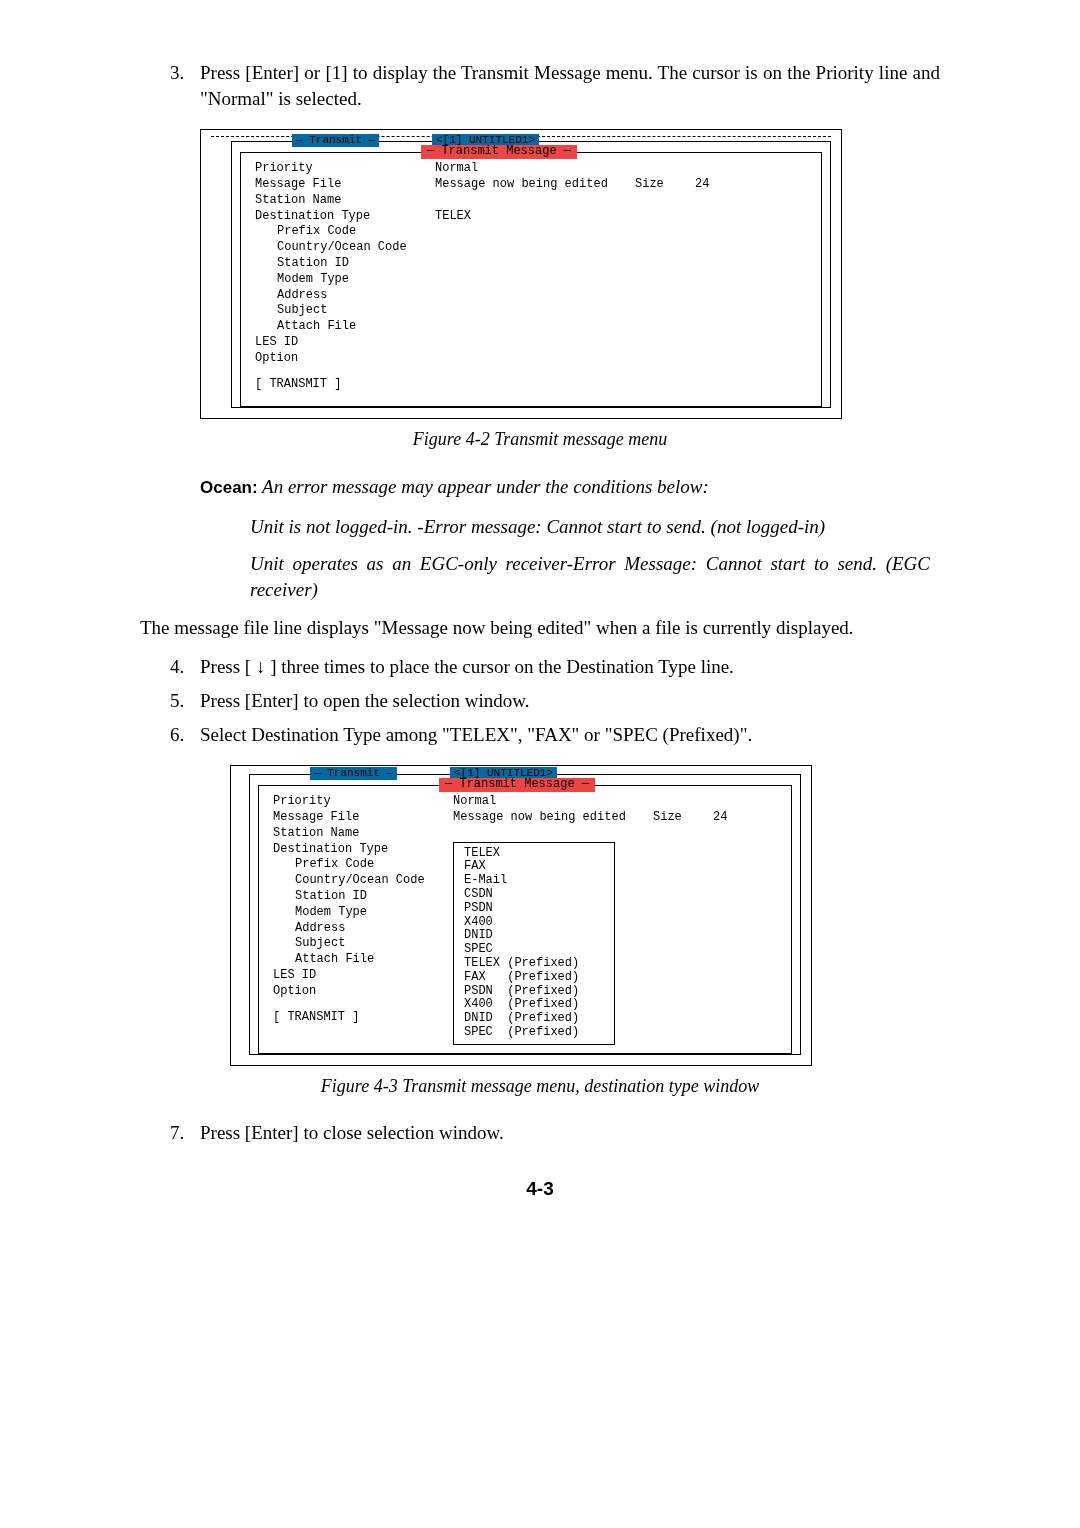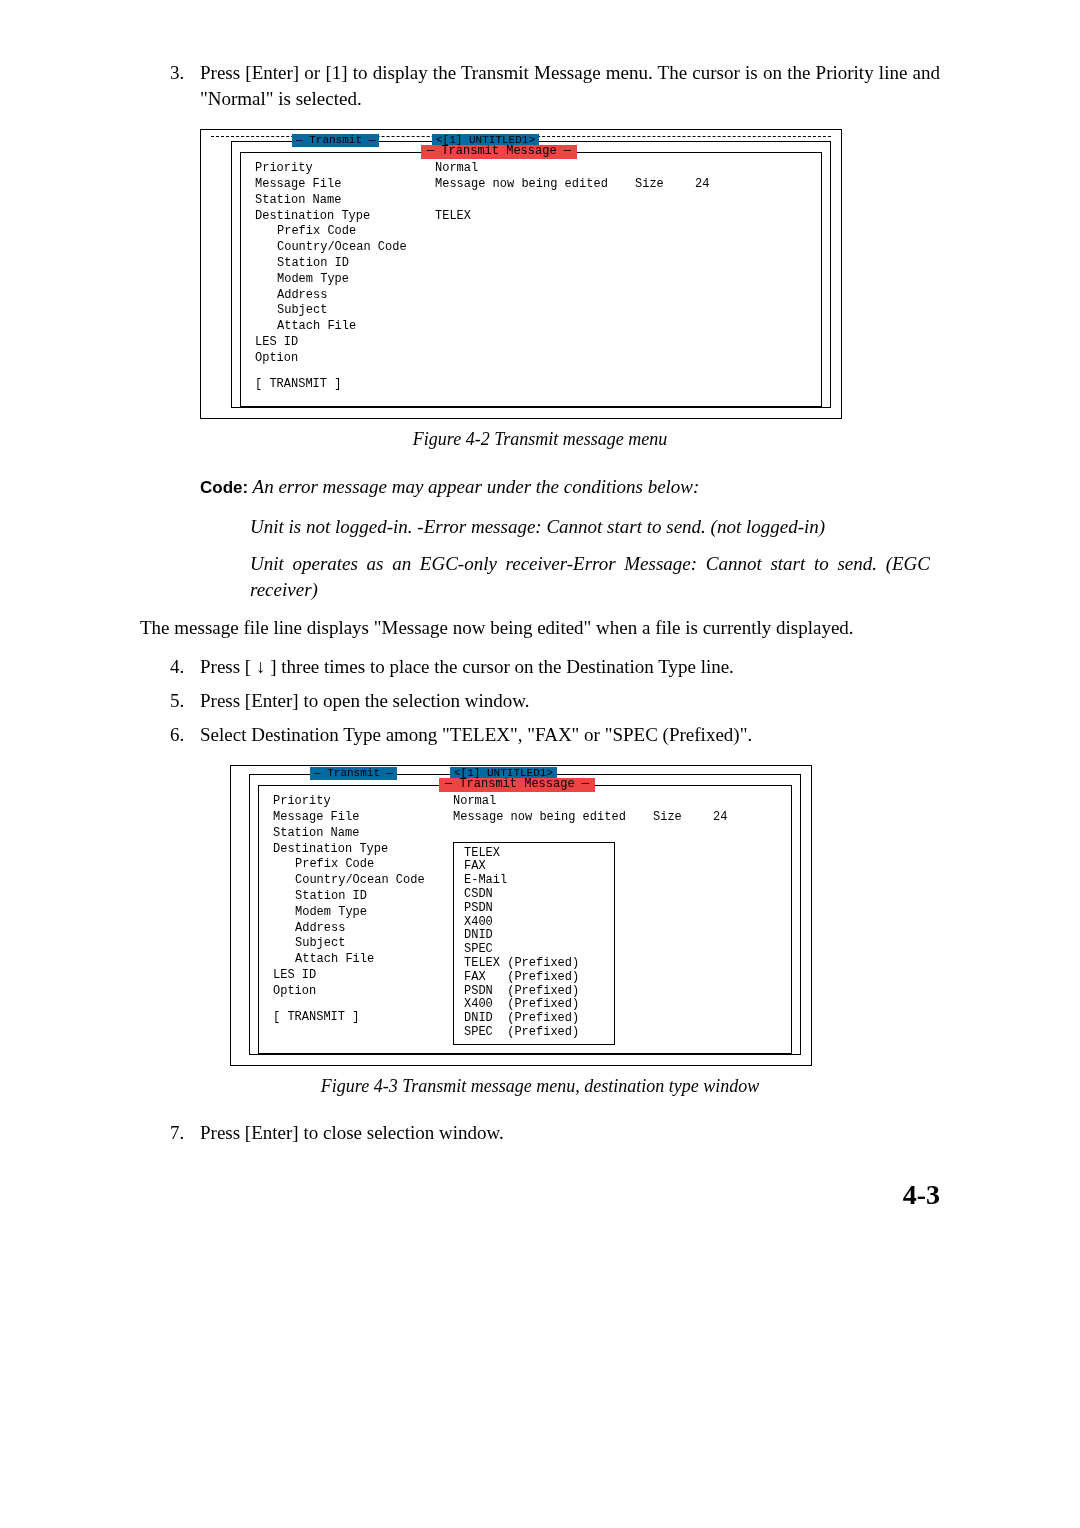--- a/index.html
+++ b/index.html
@@ -95,23 +95,23 @@
     }
     .indent-block {
       margin-left: 110px;
       margin-right: 10px;
       margin-bottom: 12px;
       font-style: italic;
       text-align: justify;
     }
     .page-num {
       font-weight: bold;
-      font-family: Liberation Serif, serif;
-      font-size: 28px;
-      text-align: right;
+      font-family: Liberation Sans, sans-serif;
+      font-size: 19px;
+      text-align: center;
       margin-top: 30px;
     }
     .dropdown-box {
       border: 1px solid #000;
       padding: 4px 10px;
       font-size: 12px;
       width: 140px;
     }
     .note-line {
       margin-left: 60px;
@@ -193,21 +193,21 @@
       <div class="row" style="margin-top:10px;">
           <div>[ TRANSMIT ]</div>
         </div>
     </div>
   </div>
 </div>
 
 <div class="caption">Figure 4-2 Transmit message menu</div>
 
 <div class="note-line">
-  <span class="note-label">Code:</span><span class="note-text"> An error message may appear under the conditions below:</span>
+  <span class="note-label">Ocean:</span><span class="note-text"> An error message may appear under the conditions below:</span>
 </div>
 
 <div class="indent-block">Unit is not logged-in. -Error message: Cannot start to send. (not logged-in)</div>
 <div class="indent-block">Unit operates as an EGC-only receiver-Error Message: Cannot start to send. (EGC receiver)</div>
 
 <div style="margin-bottom:14px; text-align:justify;">The message file line displays "Message now being edited" when a file is currently displayed.</div>
 
 <div class="list-item">
   <div class="list-num">4.</div>
   <div class="list-text">Press [ ↓ ] three times to place the cursor on the Destination Type line.</div>

